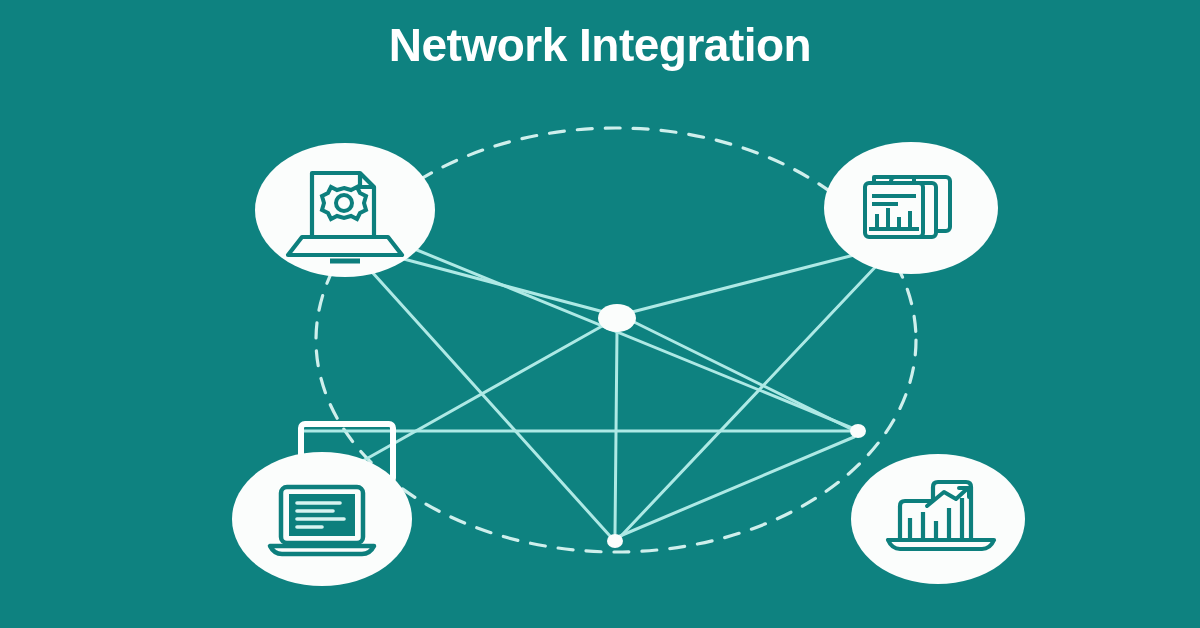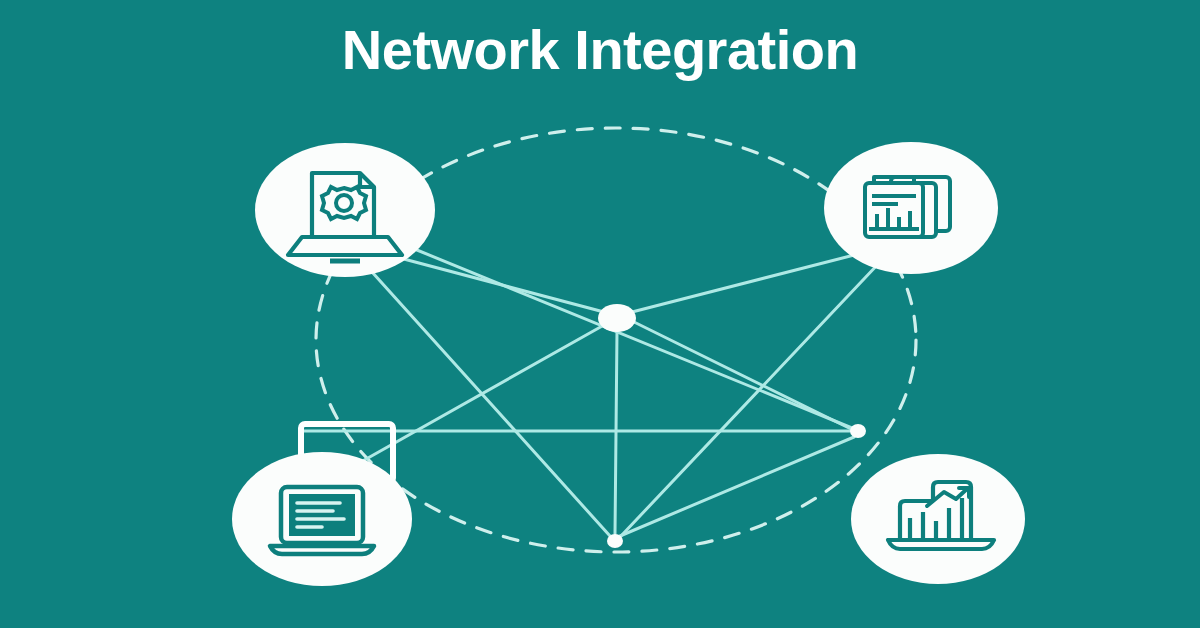--- a/index.html
+++ b/index.html
@@ -24,21 +24,21 @@
   }
   .title-text {
     position: absolute;
     left: 0;
     right: 0;
     top: 22px;
     text-align: center;
     color: #ffffff;
     font-family: "Liberation Sans", sans-serif;
     font-weight: 700;
-    font-size: 56px;
+    font-size: 46px;
     letter-spacing: -0.5px;
     line-height: 1.0;
     white-space: nowrap;
     user-select: none;
   }
 </style>
 </head>
 <body>
 
 <div id="canvas">

